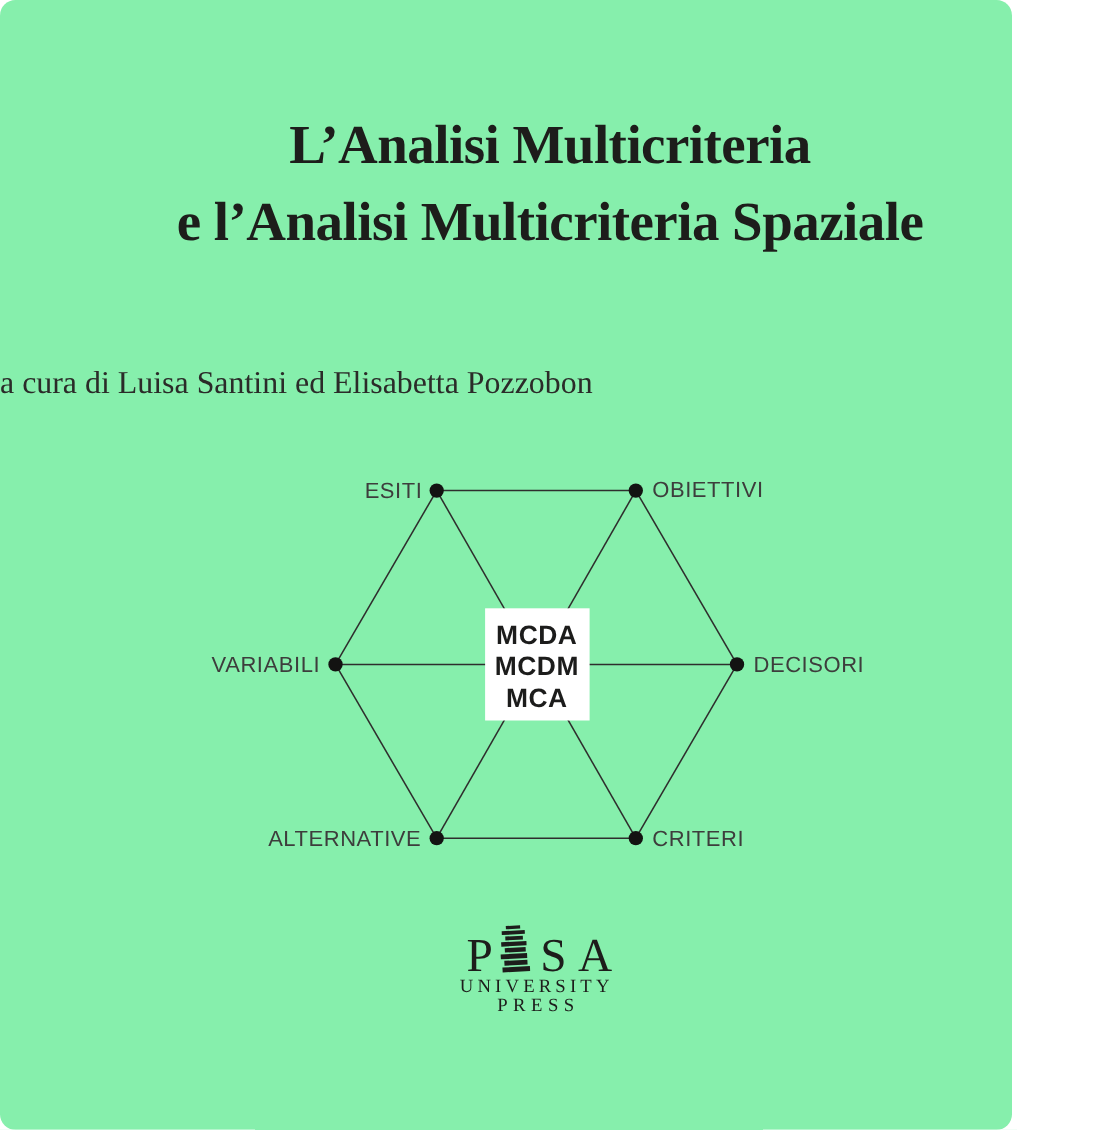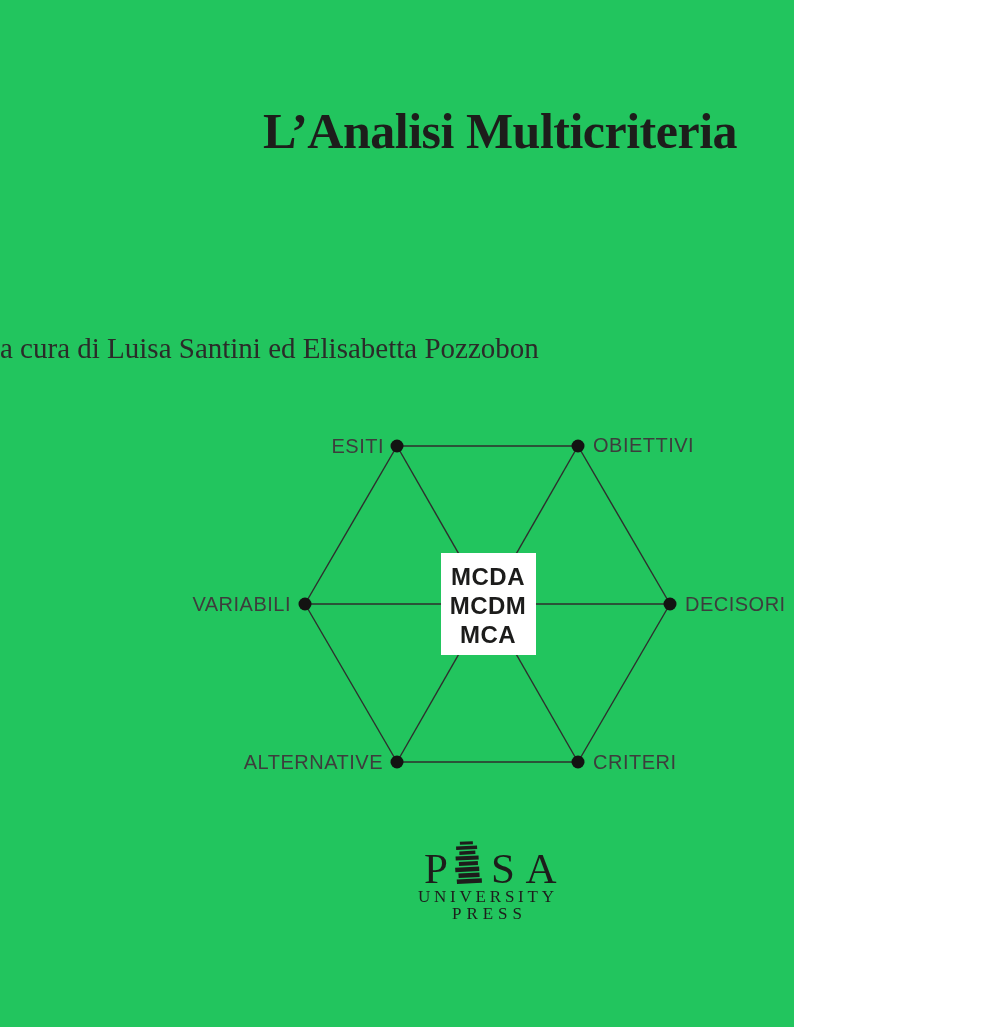--- a/index.html
+++ b/index.html
@@ -2,25 +2,26 @@
 <html><head>
 <meta charset="utf-8">
 <style>
   html, body {
     margin: 0;
     padding: 0;
     background: #ffffff;
   }
   .page {
     position: relative;
-    width: 794px;
+    width: 920px;
     height: 1027px;
-    background: #22c55e;
+    background: #86efac;
     overflow: hidden;
     font-family: "Liberation Serif", serif;
+    border-radius: 14px;
   }
   .title-block {
     position: absolute;
     top: 96px;
     left: 0;
     width: 1000px;
     text-align: center;
     color: #1d1d1b;
   }
   .title-line {
@@ -87,20 +88,21 @@
     fill: #1d1d1b;
   }
 </style>
 </head>
 <body>
 
 <div class="page">
 
   <div class="title-block">
     <div class="title-line">L’Analisi Multicriteria</div>
+    <div class="title-line">e l’Analisi Multicriteria Spaziale</div>
   </div>
 
   <div class="subtitle">a cura di Luisa Santini ed Elisabetta Pozzobon</div>
 
   <svg class="diagram" width="1000" height="1027" viewBox="0 0 1000 1027">
 
     <g>
       <line class="hex-line" x1="397" y1="446" x2="578" y2="446"></line>
       <line class="hex-line" x1="578" y1="446" x2="670" y2="604"></line>
       <line class="hex-line" x1="670" y1="604" x2="578" y2="762"></line>

